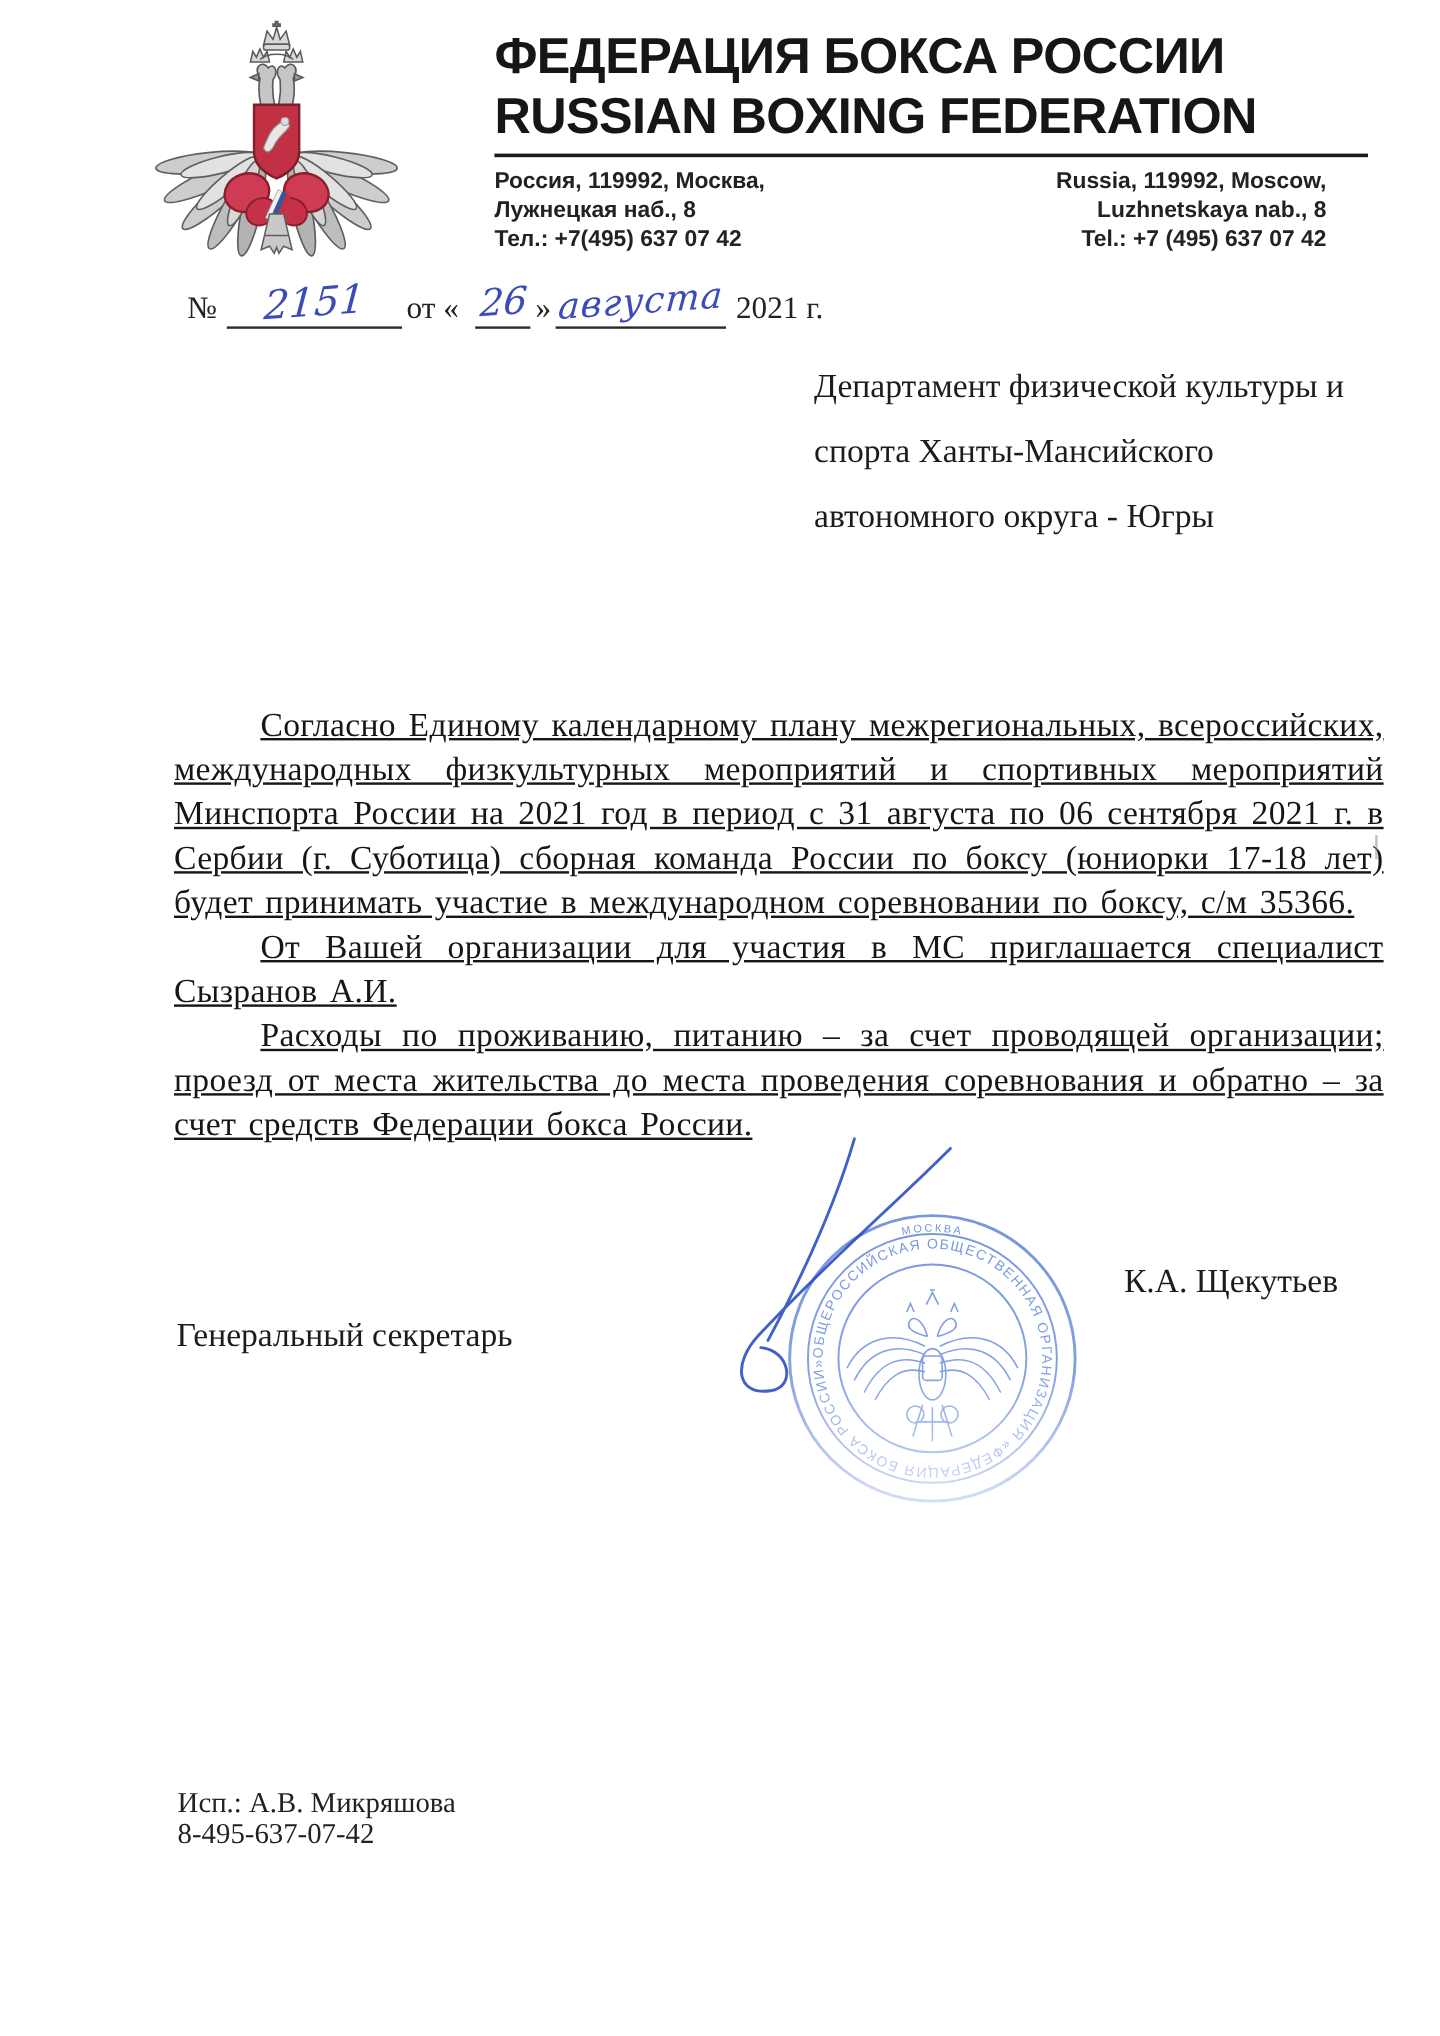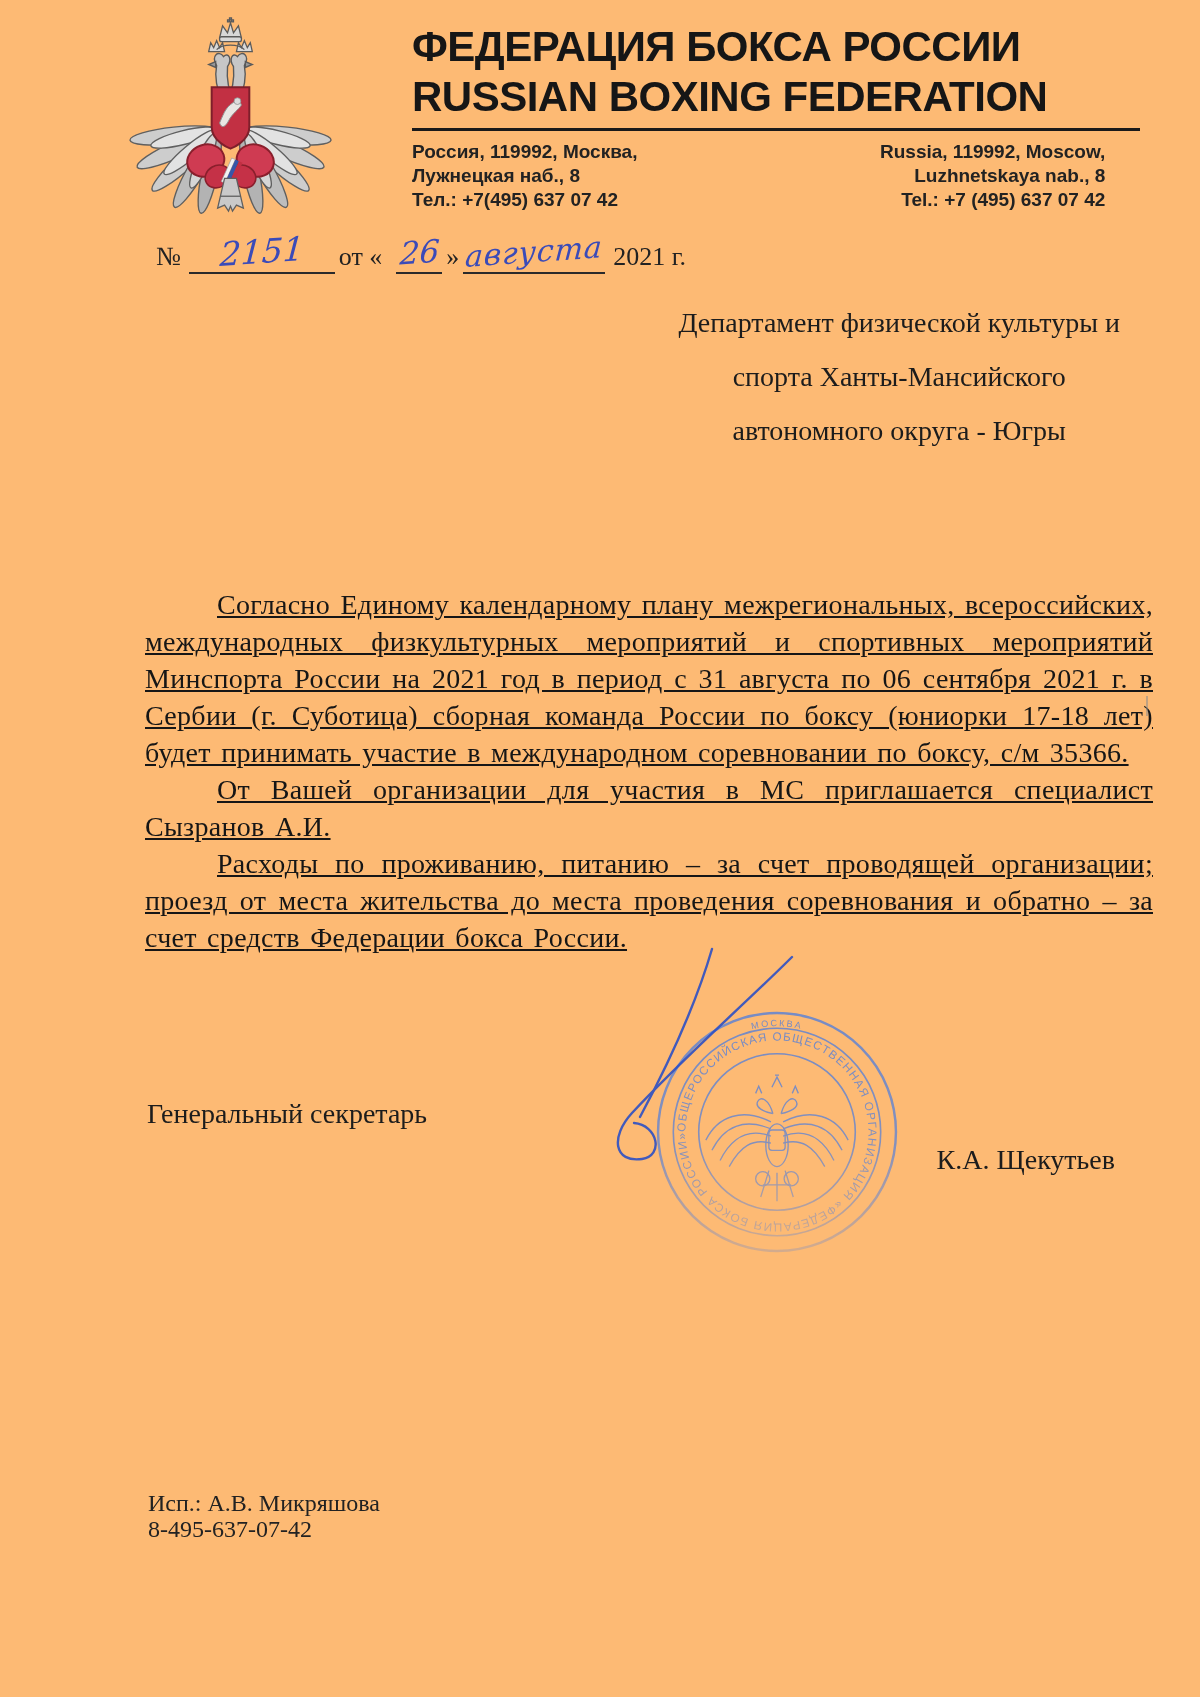--- a/index.html
+++ b/index.html
@@ -1,18 +1,18 @@
 <!DOCTYPE html>
 <html><head>
 <meta charset="utf-8">
 <style>
   html,body{margin:0;padding:0;background:#e9e9e9;}
   .page{
     position:relative;width:1200px;height:1697px;margin:0 auto;
-    background:#fdba74;overflow:hidden;
+    background:#ffffff;overflow:hidden;
     font-family:"Liberation Serif", serif;color:#1c1c1c;
   }
   
   .emblem{position:absolute;left:118px;top:12px;width:225px;height:208px;}
   .org-title{position:absolute;left:412px;top:22px;width:730px;
     font-family:"Liberation Sans", sans-serif;font-weight:bold;
     font-size:42px;line-height:50px;letter-spacing:-0.5px;color:#161616;}
   .header-divider{position:absolute;left:412px;top:128px;width:728px;height:3px;background:#1a1a1a;}
   .addr{position:absolute;top:140px;
     font-family:"Liberation Sans", sans-serif;font-weight:bold;
@@ -27,30 +27,30 @@
   .u-num{width:146px;margin-left:4px;}
   .u-day{width:46px;margin-left:10px;}
   .u-month{width:142px;margin-right:4px;}
   .ref-printed{padding:0 4px 2px 4px;}
   .hand{font-family:"DejaVu Serif", serif;font-style:italic;color:#3b4bb8;
     display:inline-block;transform:rotate(-4deg) skewX(-8deg);}
   .hand-num{font-size:33px;}
   .hand-day{font-size:31px;}
   .hand-month{font-size:30px;letter-spacing:1px;}
   
-  .recipient{position:absolute;right:80px;top:296px;text-align:center;
+  .recipient{position:absolute;right:80px;top:296px;text-align:left;
     font-size:28px;line-height:54px;color:#1c1c1c;}
   
   .body-text{position:absolute;left:145px;top:586px;width:1008px;
     font-size:28px;line-height:37px;text-align:justify;
     letter-spacing:0.3px;word-spacing:3px;color:#161616;}
   .body-text p{margin:0;text-indent:72px;text-decoration:underline;}
   
   .sig-title{position:absolute;left:147px;top:1098px;font-size:28px;color:#1c1c1c;}
-  .sig-name{position:absolute;right:85px;top:1144px;font-size:28px;color:#1c1c1c;}
+  .sig-name{position:absolute;right:85px;top:1053px;font-size:28px;color:#1c1c1c;}
   .stamp{position:absolute;left:655px;top:1010px;width:244px;height:244px;}
   .pen-strokes{position:absolute;left:560px;top:925px;width:360px;height:300px;}
   
   .executor{position:absolute;left:148px;top:1490px;font-size:24px;line-height:26px;color:#222;}
   .scan-tick{position:absolute;left:1146px;top:696px;width:2px;height:20px;background:#8d8d8d;opacity:.55;}
 </style>
 </head>
 <body>
 
 <div class="page">

